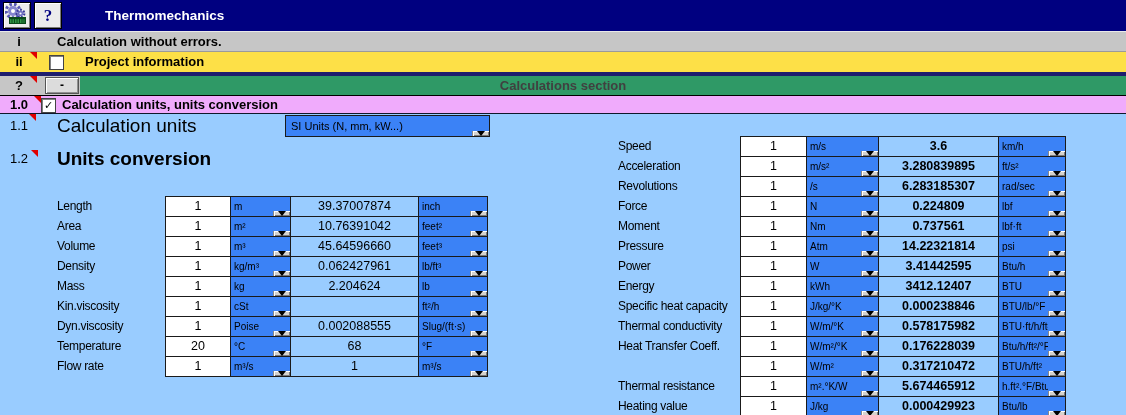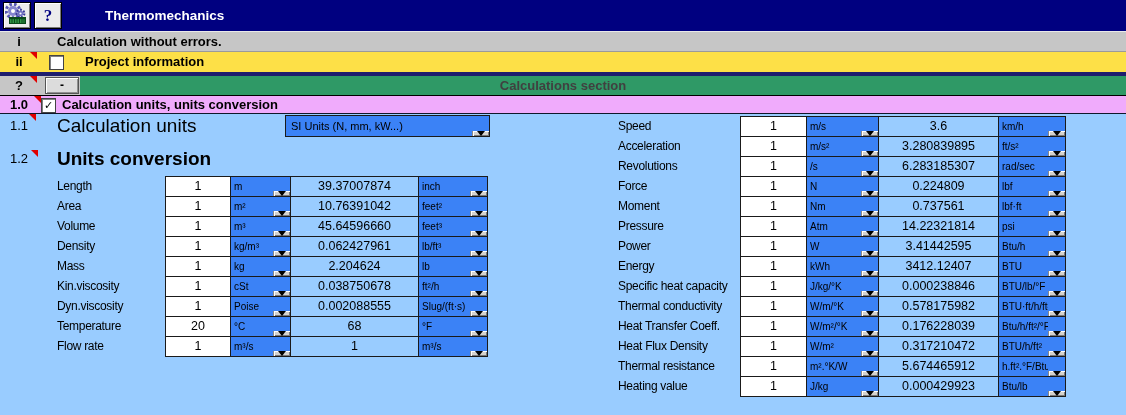--- a/index.html
+++ b/index.html
@@ -56,40 +56,40 @@
   .combo-txt{flex:1;font-size:10px;line-height:18px;padding-left:3px;overflow:hidden;white-space:nowrap;}
   .combo-btn{width:16px;background:#D6D3CE;border-left:1px solid #888;
              box-shadow:inset 1px 1px 0 #fff,inset -1px -1px 0 #7a7a7a;
              display:flex;align-items:center;justify-content:center;flex:none;}
   .arr{width:0;height:0;border-left:4px solid transparent;border-right:4px solid transparent;
        border-top:5px solid #000;}
   .calc-units-combo{left:285px;top:115px;width:205px;height:22px;}
   .calc-units-combo .combo-txt{font-size:11px;line-height:19px;padding-left:5px;}
 
   
-  .utable{position:absolute;left:0;width:100%;}
+  .utable{position:absolute;left:0;width:100%;margin-top:20px;}
   .ltable{top:176px;}
   .rtable{top:116px;}
   .urow{position:relative;height:20px;}
   .u-lbl{position:absolute;top:0;font-size:12px;letter-spacing:-0.3px;line-height:20px;white-space:nowrap;}
   .cellbox{position:absolute;top:0;box-sizing:border-box;height:21px;border:1px solid #1a1a1a;
            text-align:center;font-size:12.5px;line-height:18px;overflow:hidden;}
   .u-in{background:#fff;cursor:text;}
   .u-out{background:#99CCFF;}
 
   .ltable .u-lbl{left:57px;width:105px;}
   .ltable .u-in{left:165px;width:66px;}
   .ltable .u-incombo{left:230px;width:61px;}
   .ltable .u-out{left:290px;width:129px;}
   .ltable .u-outcombo{left:418px;width:70px;}
 
   .rtable .u-lbl{left:618px;width:121px;}
   .rtable .u-in{left:740px;width:67px;}
   .rtable .u-incombo{left:806px;width:73px;}
-  .rtable .u-out{left:878px;width:121px;}
+  .rtable .u-out{left:878px;width:121px;font-weight:bold;}
   .rtable .u-outcombo{left:998px;width:68px;}
 </style>
 </head>
 <body>
 
 <div class="app">
 
   <div class="titlebar">
     <button class="tool-btn logo-btn">
       <span>
@@ -241,21 +241,20 @@
 
   <div class="urow">
     <span class="u-lbl">Kin.viscosity</span>
     <span class="cellbox u-in">1</span>
     <span class="combo u-incombo">
       <span class="combo-txt">cSt</span>
       <span class="combo-btn">
             <i class="arr"></i>
           </span>
     </span>
-    <span class="cellbox u-out">0.038750678</span>
     <span class="combo u-outcombo">
       <span class="combo-txt">ft²/h</span>
       <span class="combo-btn">
             <i class="arr"></i>
           </span>
     </span>
   </div>
 
   <div class="urow">
     <span class="u-lbl">Dyn.viscosity</span>
@@ -504,21 +503,20 @@
     <span class="cellbox u-out">0.176228039</span>
     <span class="combo u-outcombo">
       <span class="combo-txt">Btu/h/ft²/°F</span>
       <span class="combo-btn">
             <i class="arr"></i>
           </span>
     </span>
   </div>
 
   <div class="urow">
-    <span class="u-lbl">Heat Flux Density</span>
     <span class="cellbox u-in">1</span>
     <span class="combo u-incombo">
       <span class="combo-txt">W/m²</span>
       <span class="combo-btn">
             <i class="arr"></i>
           </span>
     </span>
     <span class="cellbox u-out">0.317210472</span>
     <span class="combo u-outcombo">
       <span class="combo-txt">BTU/h/ft²</span>

